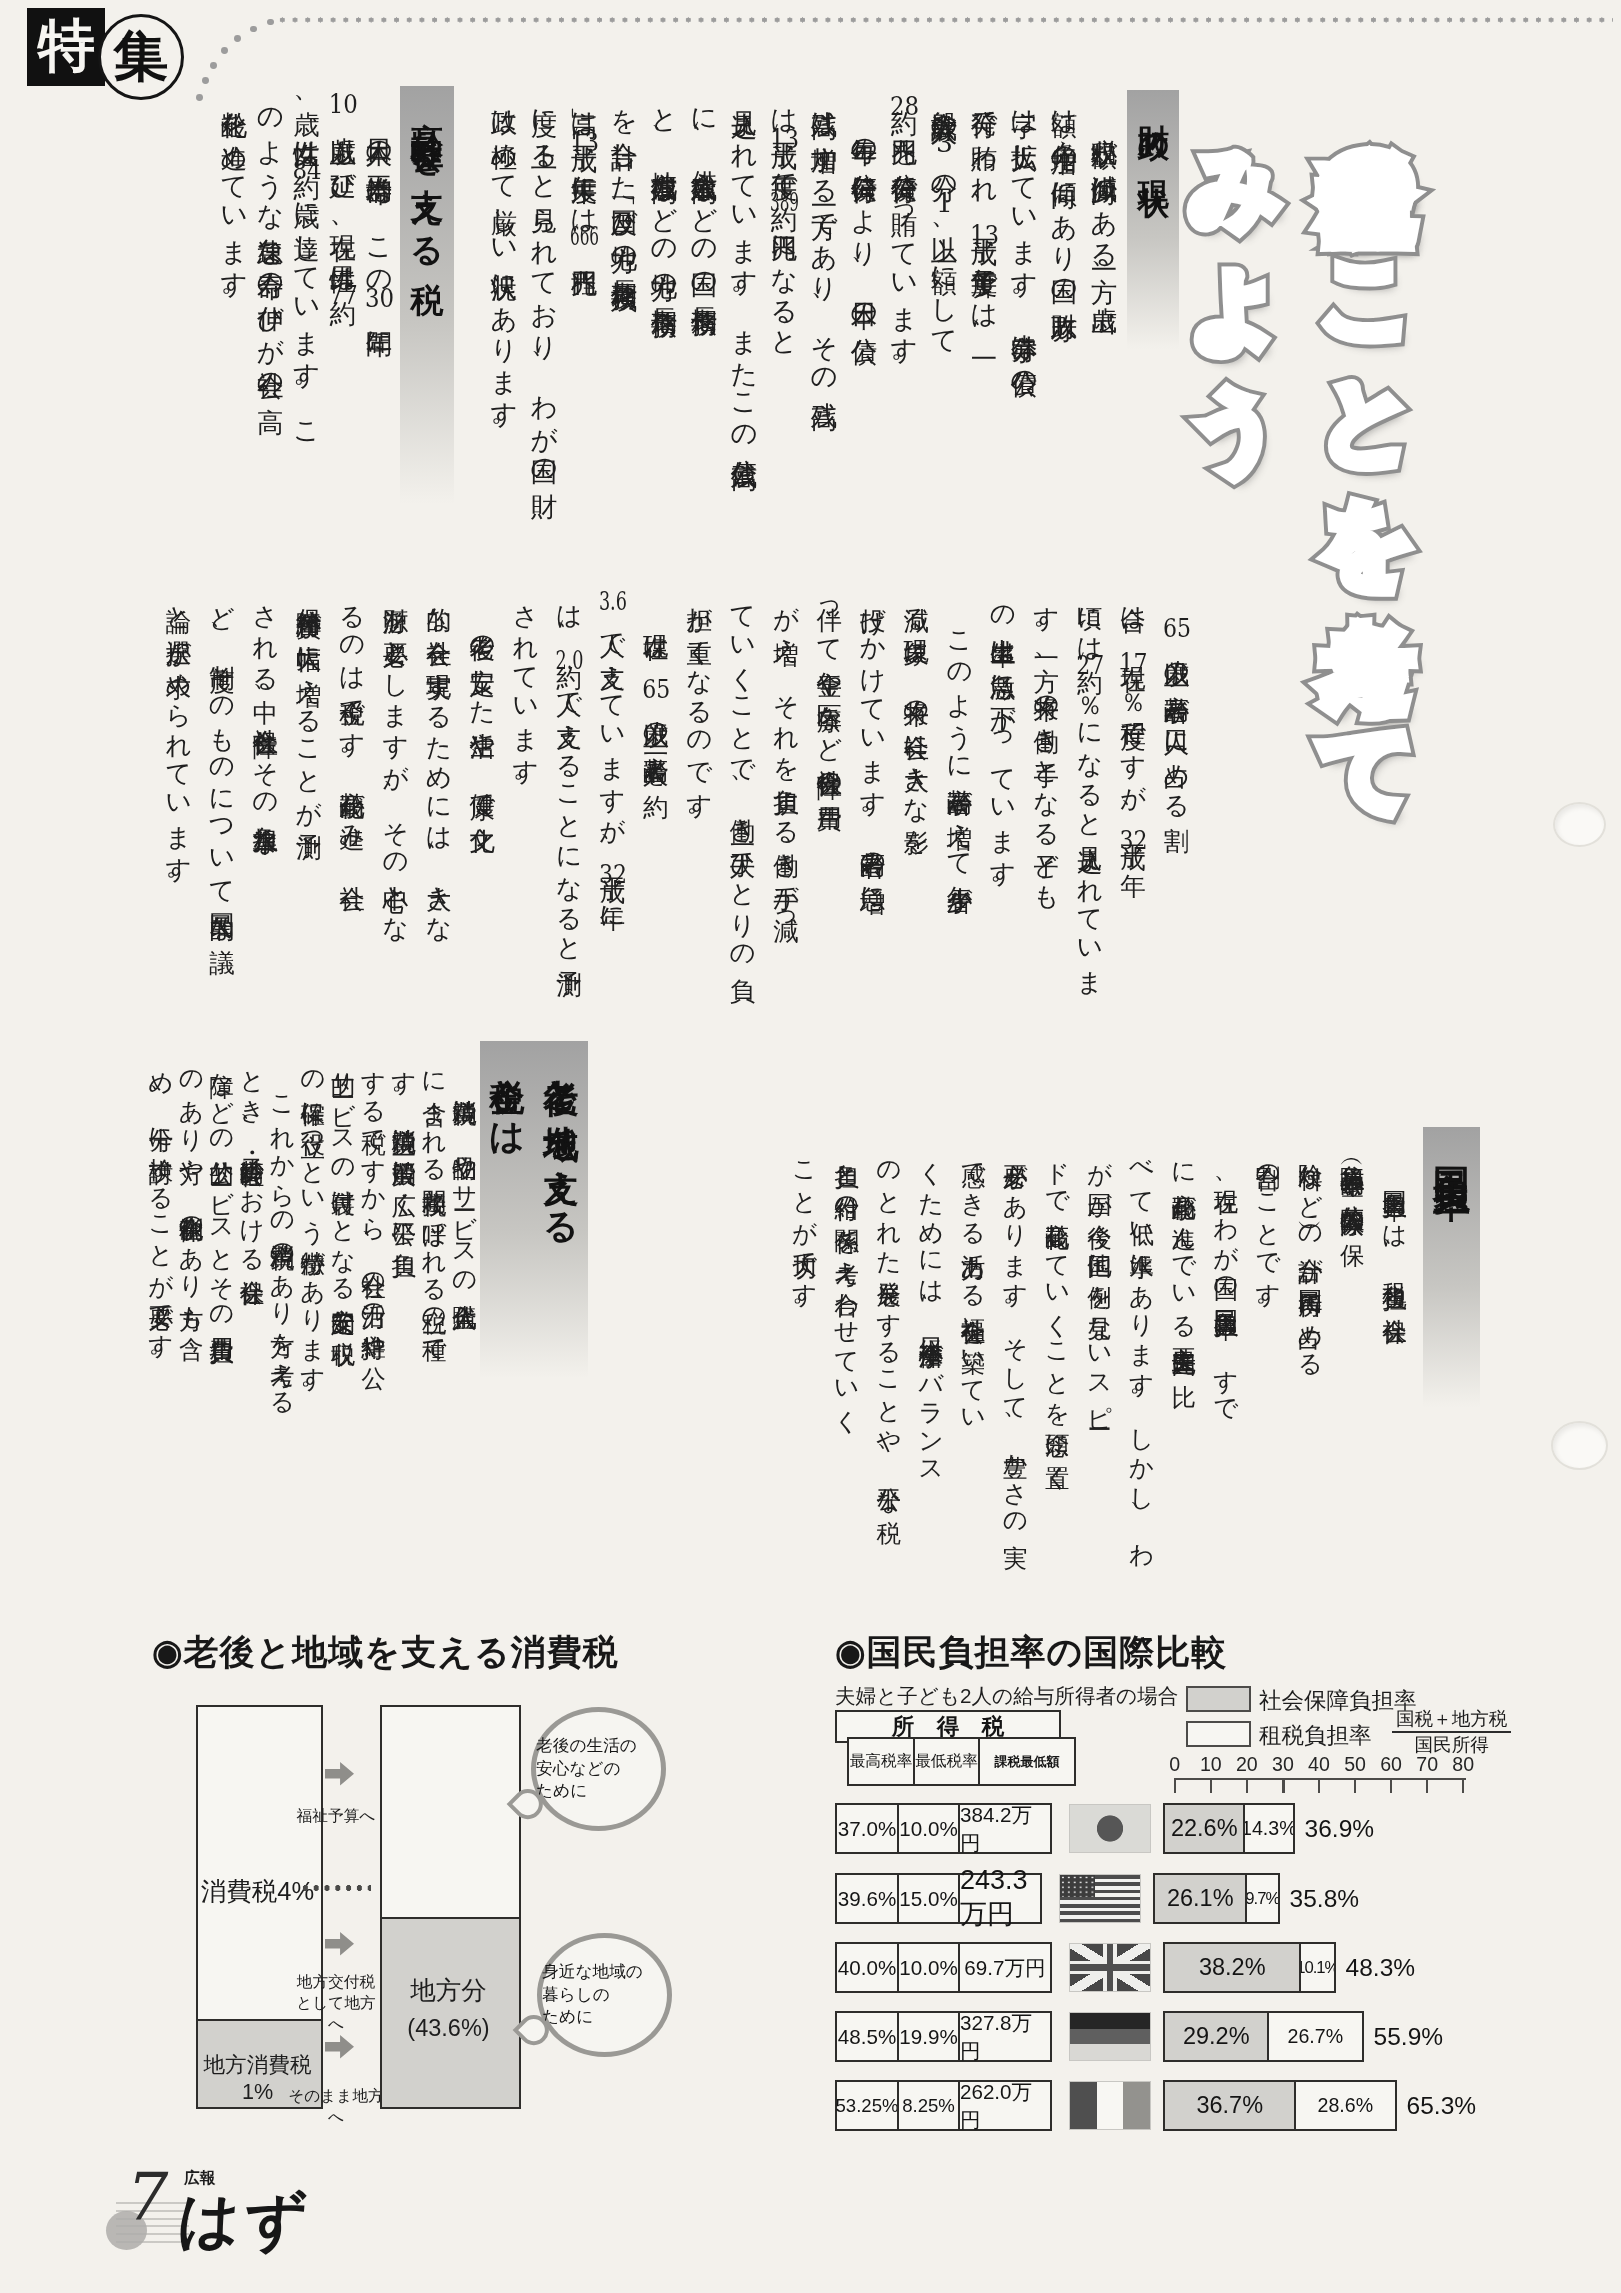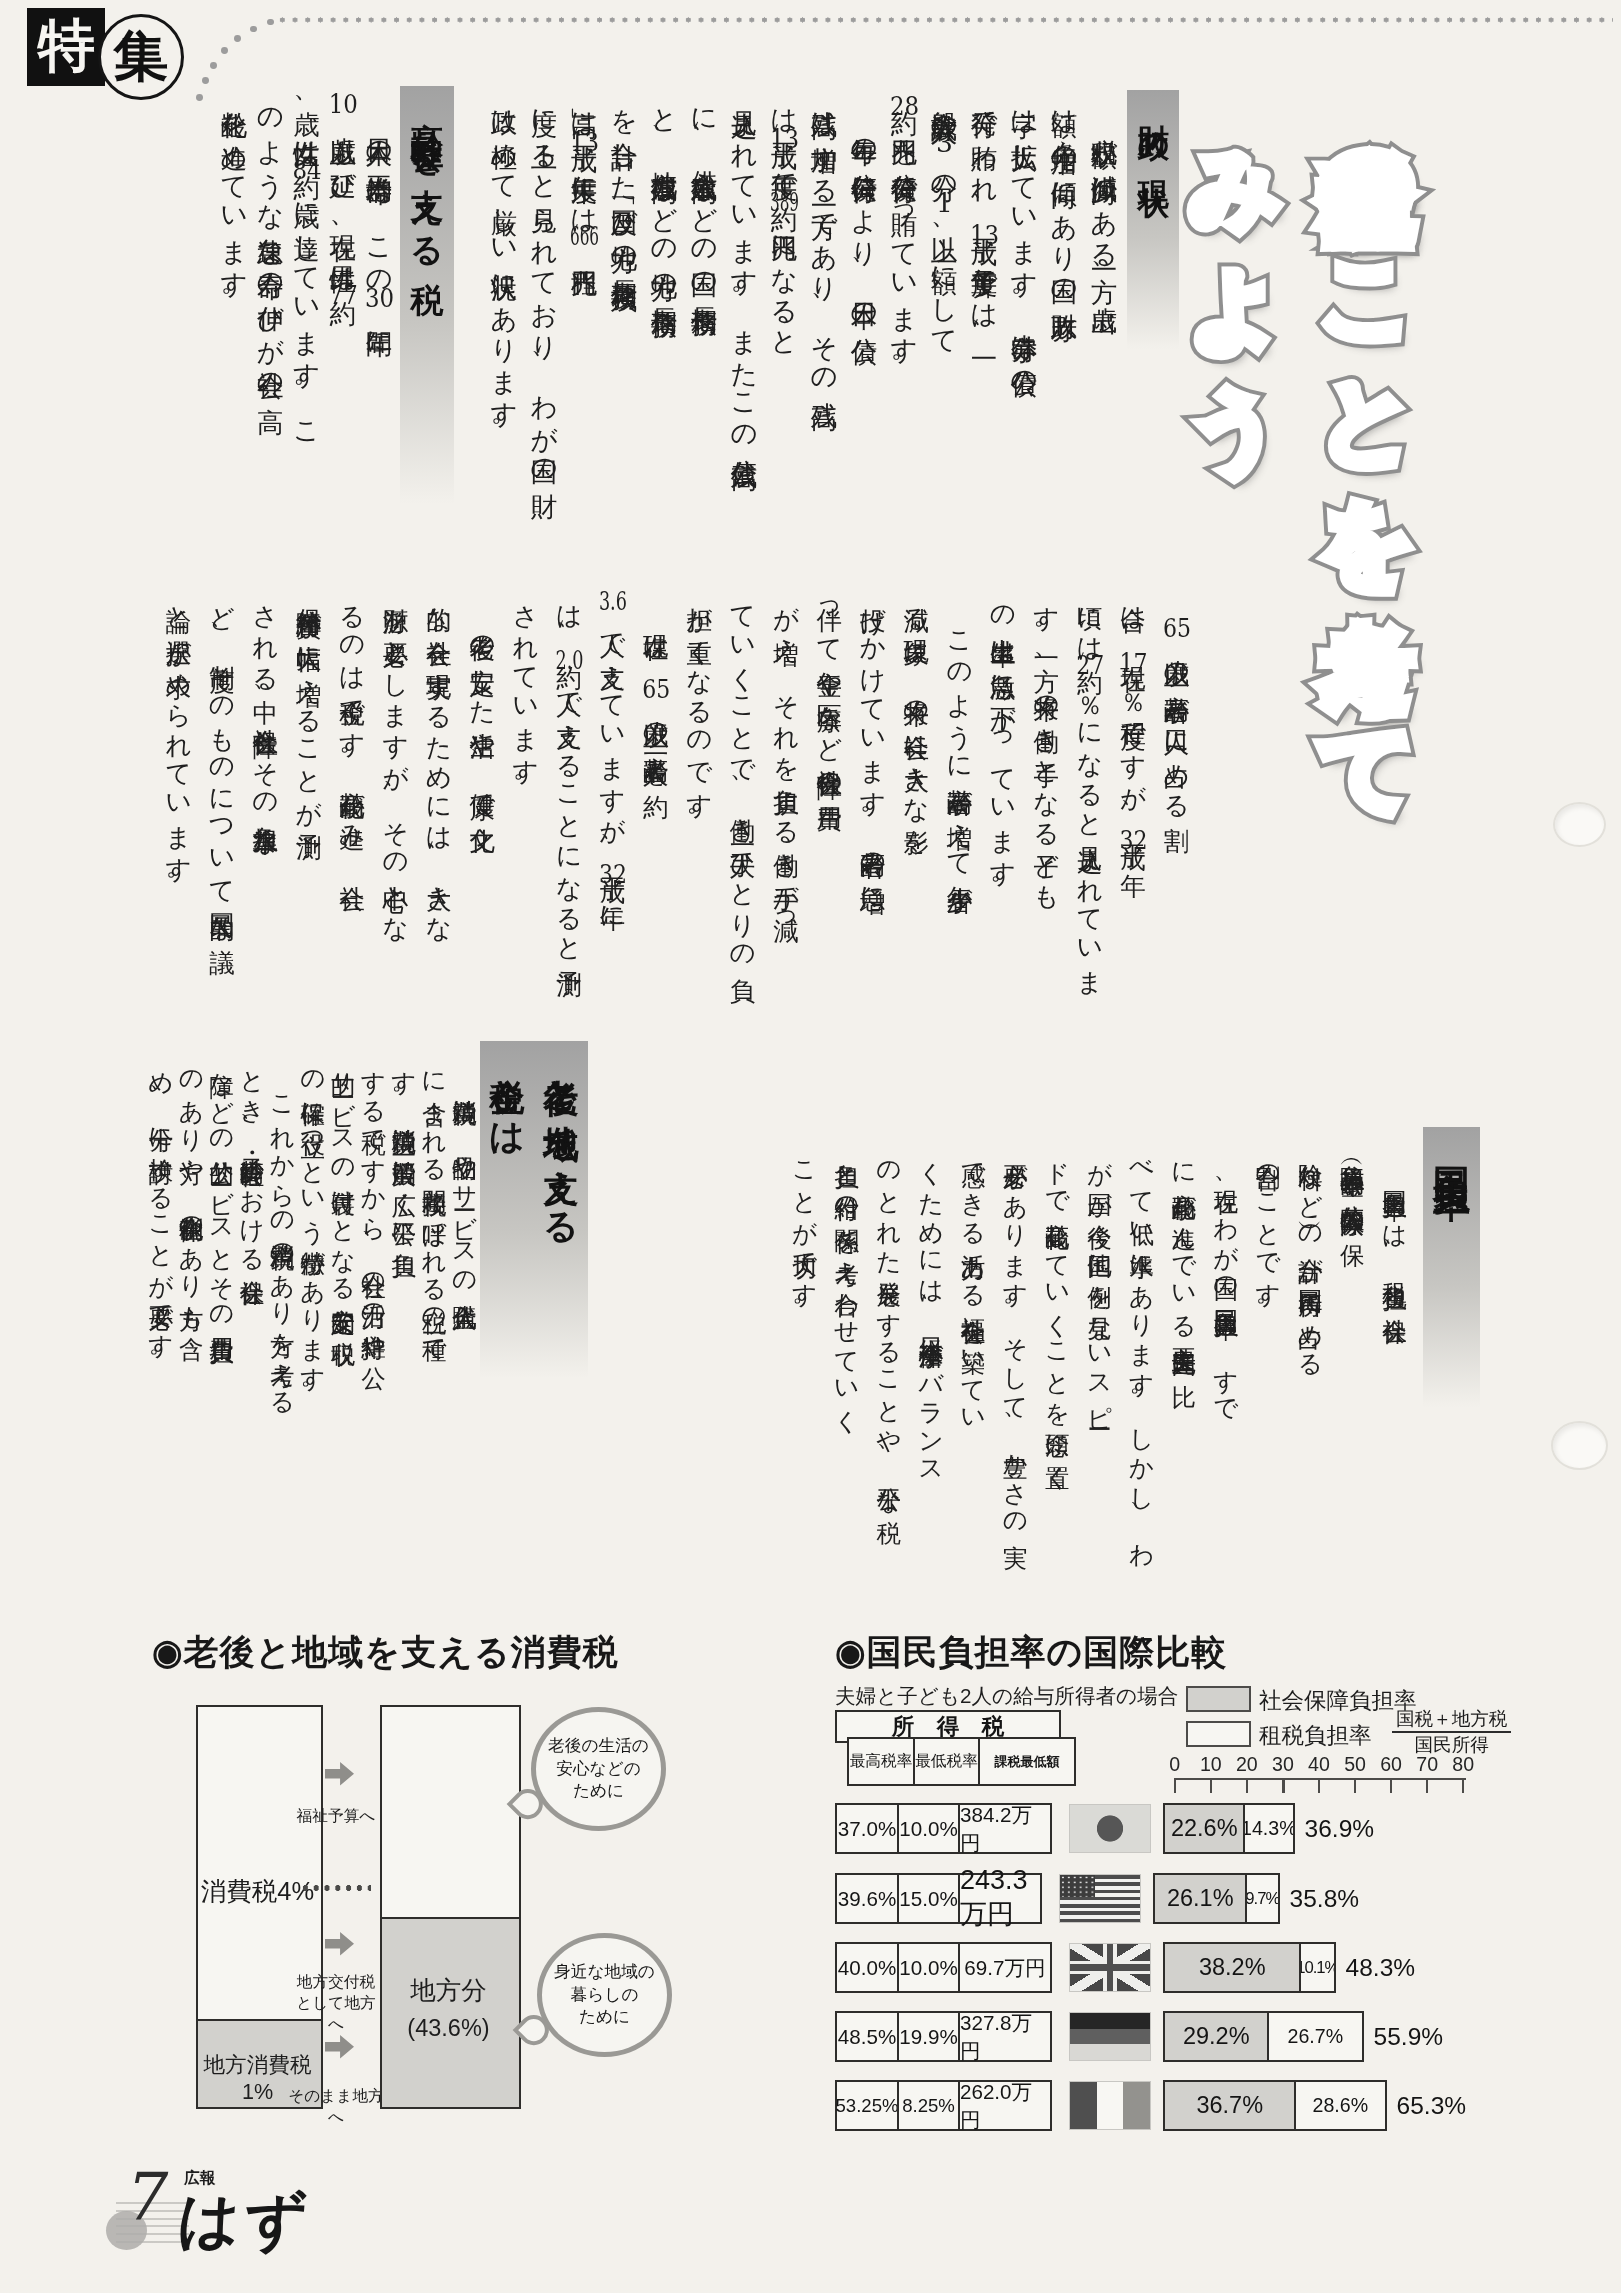--- a/index.html
+++ b/index.html
@@ -44,21 +44,21 @@
     font-size:35px;color:#181818;letter-spacing:1px;white-space:nowrap;}
   .box{position:absolute;border:2.9px solid #2e2d2b;background:#f7f6f2;}
   .gray-fill{background:#d2d1cd;}
   .hlabel{position:absolute;font-family:"Liberation Sans",sans-serif;color:#1d1d1d;text-align:center;}
   .flow-arrow{position:absolute;width:29px;height:23.5px;background:#8f8e8a;
     clip-path:polygon(0 30%,52% 30%,52% 0,100% 50%,52% 100%,52% 70%,0 70%);}
   .flow-dots{position:absolute;height:7.8px;
     background-image:radial-gradient(circle 2.9px at 50% 50%, #4a4a48 97%, transparent);
     background-size:10.8px 7.8px;background-repeat:repeat-x;}
   .bubble{position:absolute;width:125px;height:114px;border:5.9px solid #9a9995;border-radius:50%;
-    background:#f6f5f1;display:flex;flex-direction:column;align-items:center;justify-content:center;
+    background:#f6f5f1;display:flex;flex-direction:column;align-items:flex-start;justify-content:center;
     font-family:"Liberation Sans",sans-serif;font-size:16.7px;line-height:22.5px;color:#161616;}
   .bubble::before{content:'';position:absolute;left:-23.5px;bottom:7.8px;width:21.6px;height:21.6px;
     border:4.9px solid #9a9995;border-radius:50% 50% 50% 0;background:#f6f5f1;transform:rotate(45deg);}
   
   .cellrow{position:absolute;display:flex;align-items:stretch;justify-content:flex-end;}
   .cell{border:2.5px solid #2e2d2b;margin-left:-2.5px;background:#f7f6f2;
     display:flex;align-items:center;justify-content:center;
     font-family:"Liberation Sans",sans-serif;color:#151515;}
   .cell:first-child{margin-left:0;}
   .legend-swatch{position:absolute;width:61px;height:21.6px;border:2px solid #4c4b49;}
@@ -357,21 +357,21 @@
   </div>
   <div class="comp-row" style="top:2080px;">
     <div class="cell" style="width:64px;font-size:18.6px;">53.25%</div>
     <div class="cell" style="width:64px;font-size:18.6px;">8.25%</div>
     <div class="cell gray-fill" style="width:94px;font-size:20.6px;">262.0万円</div>
     <div class="flag flag-france"></div>
     <div class="barpair">
       <div class="seg social" style="width: 133px;">
           <span>36.7%</span>
         </div>
-      <div class="seg tax" style="width: 93px;">
+      <div class="seg tax" style="width: 103px;">
           <span>28.6%</span>
         </div>
       <div class="total">65.3%</div>
     </div>
   </div>
 
   <div class="punch-hole" style="left:1553px;top:802px;width:49px;height:41px;"></div>
   <div class="punch-hole" style="left:1551px;top:1421px;width:53px;height:45px;"></div>
 
   <div class="footer-lines"></div>

